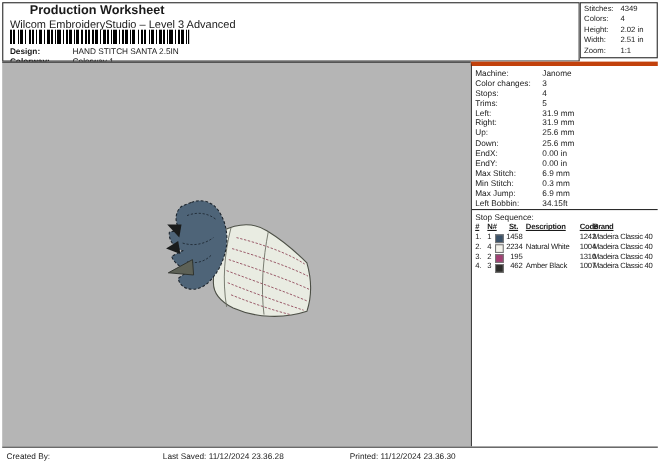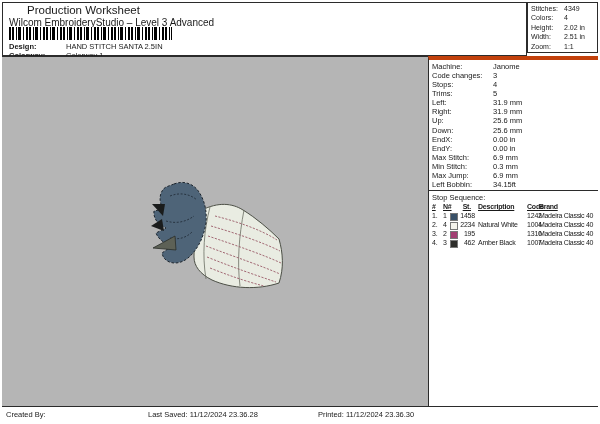--- a/index.html
+++ b/index.html
@@ -4,21 +4,21 @@
 <style>
   html,body{margin:0;padding:0;background:#fff;}
   .page{
     position:relative;width:600px;height:424px;background:#ffffff;
     font-family:"Liberation Sans",sans-serif;color:#1a1a1a;
     outline:1px solid #8a8a8a;overflow:hidden;
   }
   .box{position:absolute;background:#fff;border:1px solid #2b2b2b;box-sizing:border-box;}
   
   .header-box{left:2px;top:2px;width:525px;height:54px;}
-  .title{position:absolute;left:6px;top:1px;font-size:11.5px;font-weight:normal;padding-left:18px;}
+  .title{position:absolute;left:6px;top:1px;font-size:11.5px;font-weight:bold;padding-left:18px;}
   .subtitle{position:absolute;left:6px;top:14px;font-size:10px;}
   .barcode{position:absolute;left:6px;top:24px;width:163px;height:13px;
     background:repeating-linear-gradient(90deg,
       #000 0 2px,#fff 2px 3px,#000 3px 5px,#fff 5px 7px,#000 7px 8px,
       #fff 8px 9px,#000 9px 12px,#fff 12px 14px,#000 14px 15px,#fff 15px 17px);}
   .hrow-label{position:absolute;left:6px;font-size:7.5px;font-weight:bold;}
   .hrow-value{position:absolute;left:35px;font-size:7.5px;margin-left:28px;}
   
   .summary-box{left:527px;top:2px;width:71px;height:51px;padding-top:2px;}
   .srow{position:relative;height:9.4px;}
@@ -128,21 +128,21 @@
     </svg>
   </div>
 
   <div class="right-panel">
     <div class="machine-rows">
       <div class="mrow">
           <span class="ml">Machine:</span>
           <span class="mv">Janome</span>
         </div>
       <div class="mrow">
-          <span class="ml">Code changes:</span>
+          <span class="ml">Color changes:</span>
           <span class="mv">3</span>
         </div>
       <div class="mrow">
           <span class="ml">Stops:</span>
           <span class="mv">4</span>
         </div>
       <div class="mrow">
           <span class="ml">Trims:</span>
           <span class="mv">5</span>
         </div>

